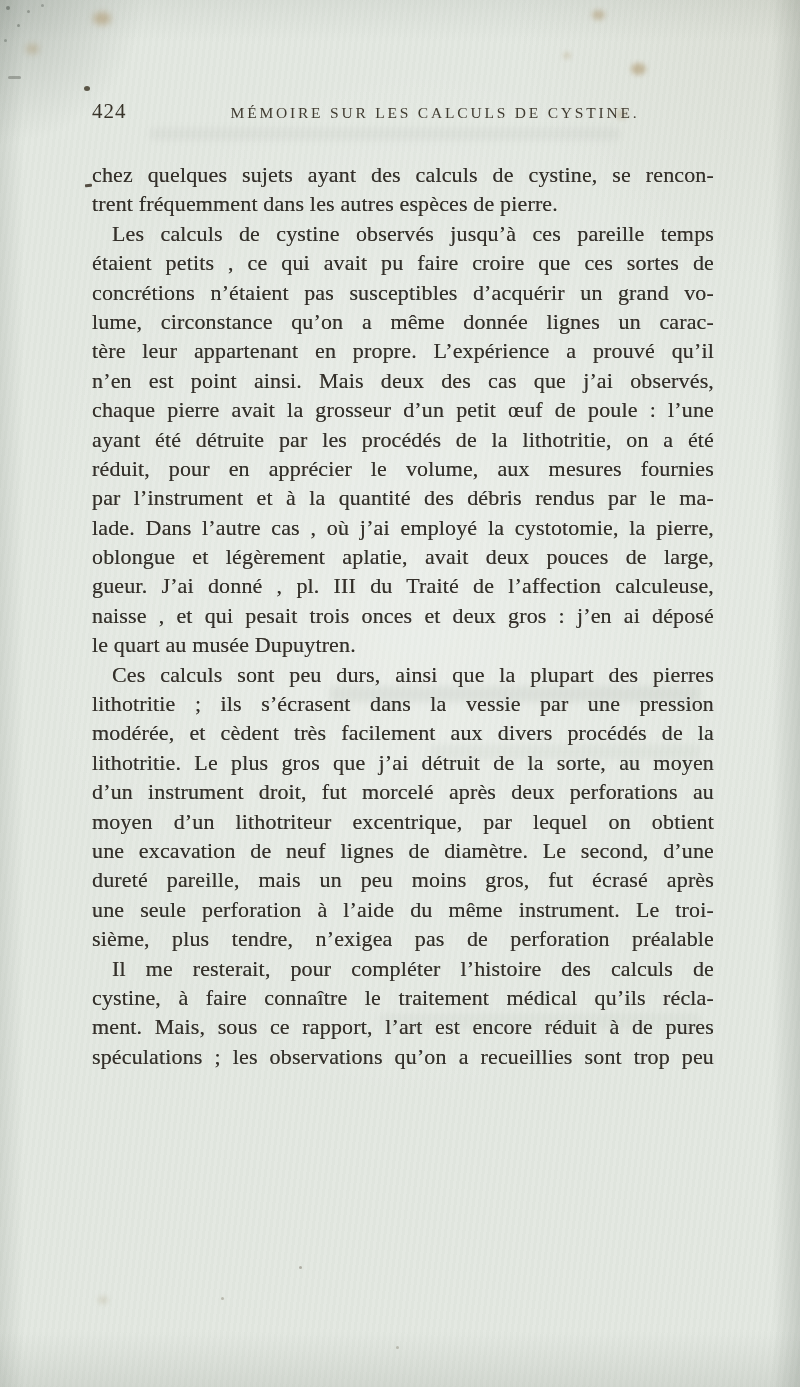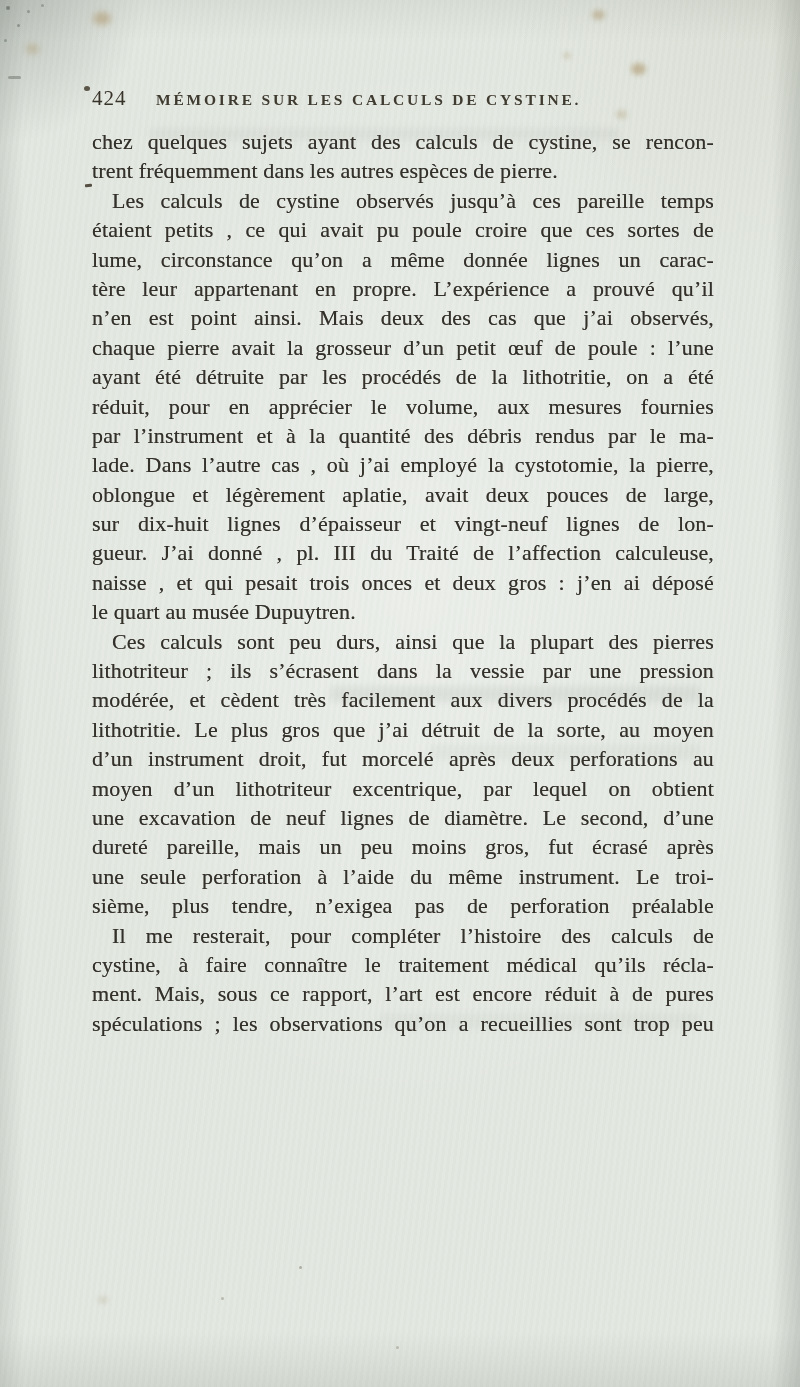--- a/index.html
+++ b/index.html
@@ -20,47 +20,48 @@
       linear-gradient(to right, rgba(110,120,110,0.16) 0%, rgba(110,120,110,0) 3%, rgba(110,120,110,0) 96.5%, rgba(95,105,96,0.22) 100%),
       linear-gradient(to bottom, rgba(120,128,118,0.10) 0%, rgba(120,128,118,0) 3%, rgba(120,128,118,0) 96%, rgba(108,116,106,0.14) 100%),
       repeating-linear-gradient(97deg, rgba(255,255,255,0.02) 0 3px, rgba(60,70,60,0.02) 3px 6px);
     font-family: "Liberation Serif", "DejaVu Serif", serif;
     color: var(--ink, #34302a);
   }
 
   .content {
     position: absolute;
     left: 92px;
-    top: 86px;
+    top: 99px;
     width: 622px;
   }
 
   .running-head {
     display: flex;
     align-items: baseline;
     height: 24px;
   }
   .page-number {
     flex: 0 0 64px;
     font-size: 21px;
     letter-spacing: 1px;
     color: #383329;
   }
   .head-title {
     flex: 1 1 auto;
+    text-align: center;
     font-size: 15.5px;
-    font-weight: 700;
+    font-weight: 400;
     letter-spacing: 2.8px;
     color: #403b30;
     white-space: nowrap;
     padding-top: 3px;
   }
 
   .body-text {
-    margin-top: 17px;
+    margin-top: 37px;
     font-size: 22px;
     line-height: 29.4px;
   }
   .para { margin: 0; }
   .line {
     text-align: justify;
     text-align-last: justify;
     text-justify: inter-word;
     white-space: normal;
     overflow: hidden;
@@ -144,38 +145,38 @@
     </div>
 
     <div class="body-text">
 
     <div class="para">
           <div class="line">chez quelques sujets ayant des calculs de cystine, se rencon-</div>
           <div class="line endline">trent fréquemment dans les autres espèces de pierre.</div>
         </div>
         <div class="para">
           <div class="line indent">Les calculs de cystine observés jusqu’à ces pareille temps</div>
-          <div class="line">étaient petits , ce qui avait pu poule croire que ces sortes de</div>
+          <div class="line">étaient petits , ce qui avait pu faire croire que ces sortes de</div>
+          <div class="line">concrétions n’étaient pas susceptibles d’acquérir un grand vo-</div>
           <div class="line">lume, circonstance qu’on a même donnée lignes un carac-</div>
           <div class="line">tère leur appartenant en propre. L’expérience a prouvé qu’il</div>
           <div class="line">n’en est point ainsi. Mais deux des cas que j’ai observés,</div>
           <div class="line">chaque pierre avait la grosseur d’un petit œuf de poule : l’une</div>
           <div class="line">ayant été détruite par les procédés de la lithotritie, on a été</div>
           <div class="line">réduit, pour en apprécier le volume, aux mesures fournies</div>
           <div class="line">par l’instrument et à la quantité des débris rendus par le ma-</div>
           <div class="line">lade. Dans l’autre cas , où j’ai employé la cystotomie, la pierre,</div>
           <div class="line">oblongue et légèrement aplatie, avait deux pouces de large,</div>
-          <div class="line">sur dix-huit lignes d’épaisseur et vingt-neuf lignes de lon-</div>
           <div class="line">gueur. J’ai donné , pl. III du Traité de l’affection calculeuse,</div>
           <div class="line">naisse , et qui pesait trois onces et deux gros : j’en ai déposé</div>
           <div class="line endline">le quart au musée Dupuytren.</div>
         </div>
         <div class="para">
           <div class="line indent">Ces calculs sont peu durs, ainsi que la plupart des pierres</div>
-          <div class="line">lithotriteur ; ils s’écrasent dans la vessie par une pression</div>
+          <div class="line">lithotritie ; ils s’écrasent dans la vessie par une pression</div>
           <div class="line">modérée, et cèdent très facilement aux divers procédés de la</div>
           <div class="line">lithotritie. Le plus gros que j’ai détruit de la sorte, au moyen</div>
           <div class="line">d’un instrument droit, fut morcelé après deux perforations au</div>
           <div class="line">moyen d’un lithotriteur excentrique, par lequel on obtient</div>
           <div class="line">une excavation de neuf lignes de diamètre. Le second, d’une</div>
           <div class="line">dureté pareille, mais un peu moins gros, fut écrasé après</div>
           <div class="line">une seule perforation à l’aide du même instrument. Le troi-</div>
           <div class="line">sième, plus tendre, n’exigea pas de perforation préalable</div>
         </div>
         <div class="para">

